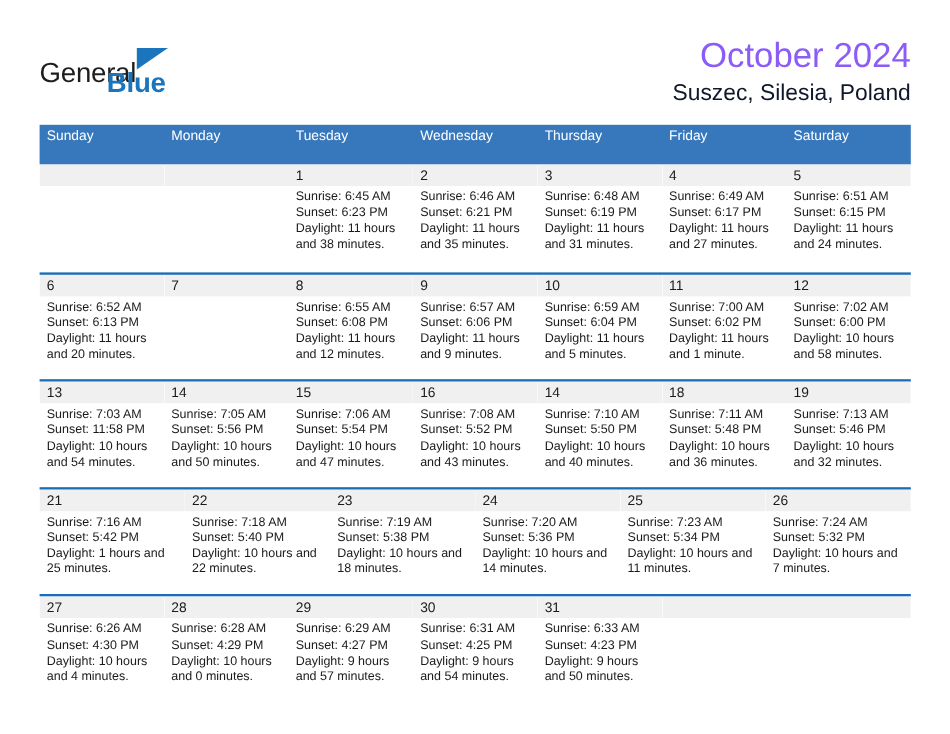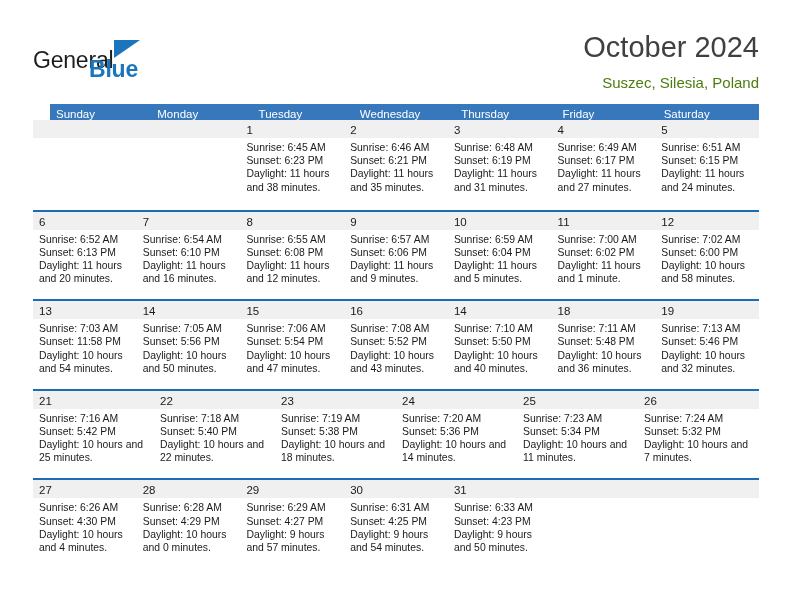--- a/index.html
+++ b/index.html
@@ -67,45 +67,44 @@
 
   .title-block {
     position: absolute;
     right: 0;
     top: 0;
     text-align: right;
   }
   .month-title {
     font-size: 29px;
     font-weight: normal;
-    color: #404040;
+    color: #8b5cf6;
     line-height: 34px;
     white-space: nowrap;
   }
   .location {
-    font-size: 15px;
+    font-size: 19px;
     font-weight: normal;
-    color: #4d7c0f;
+    color: #0f172a;
     line-height: 22px;
-    margin-top: 8px;
+    margin-top: 3px;
     white-space: nowrap;
   }
 
   
   .calendar {
     position: absolute;
     left: 33px;
     top: 104px;
     width: 726px;
   }
   .weekday-row {
     display: flex;
     background: #3778bc;
-    height: 16px;
-    margin-left: 17px;
+    height: 33px;
   }
   .weekday {
     flex: 1 1 0;
     color: #ffffff;
     font-size: 11.5px;
     line-height: 21px;
     padding-left: 6px;
     box-sizing: border-box;
     white-space: nowrap;
     overflow: hidden;
@@ -233,25 +232,20 @@
           <div class="day-cell">
             <div class="day-number-band"><span class="day-number">6</span></div>
             <div class="day-info">
               <div class="info-line">Sunrise: 6:52 AM</div>
               <div class="info-line">Sunset: 6:13 PM</div>
               <div class="info-line wrap">Daylight: 11 hours and 20 minutes.</div>
             </div>
           </div>
           <div class="day-cell">
             <div class="day-number-band"><span class="day-number">7</span></div>
-            <div class="day-info">
-              <div class="info-line">Sunrise: 6:54 AM</div>
-              <div class="info-line">Sunset: 6:10 PM</div>
-              <div class="info-line wrap">Daylight: 11 hours and 16 minutes.</div>
-            </div>
           </div>
           <div class="day-cell">
             <div class="day-number-band"><span class="day-number">8</span></div>
             <div class="day-info">
               <div class="info-line">Sunrise: 6:55 AM</div>
               <div class="info-line">Sunset: 6:08 PM</div>
               <div class="info-line wrap">Daylight: 11 hours and 12 minutes.</div>
             </div>
           </div>
           <div class="day-cell">
@@ -344,21 +338,21 @@
               <div class="info-line wrap">Daylight: 10 hours and 32 minutes.</div>
             </div>
           </div>
         </div>
         <div class="week-row">
           <div class="day-cell">
             <div class="day-number-band"><span class="day-number">21</span></div>
             <div class="day-info">
               <div class="info-line">Sunrise: 7:16 AM</div>
               <div class="info-line">Sunset: 5:42 PM</div>
-              <div class="info-line wrap">Daylight: 10 hours and 25 minutes.</div>
+              <div class="info-line wrap">Daylight: 1 hours and 25 minutes.</div>
             </div>
           </div>
           <div class="day-cell">
             <div class="day-number-band"><span class="day-number">22</span></div>
             <div class="day-info">
               <div class="info-line">Sunrise: 7:18 AM</div>
               <div class="info-line">Sunset: 5:40 PM</div>
               <div class="info-line wrap">Daylight: 10 hours and 22 minutes.</div>
             </div>
           </div>

